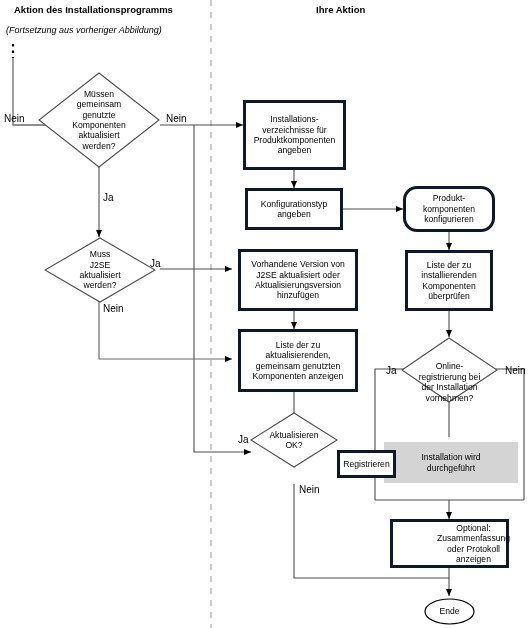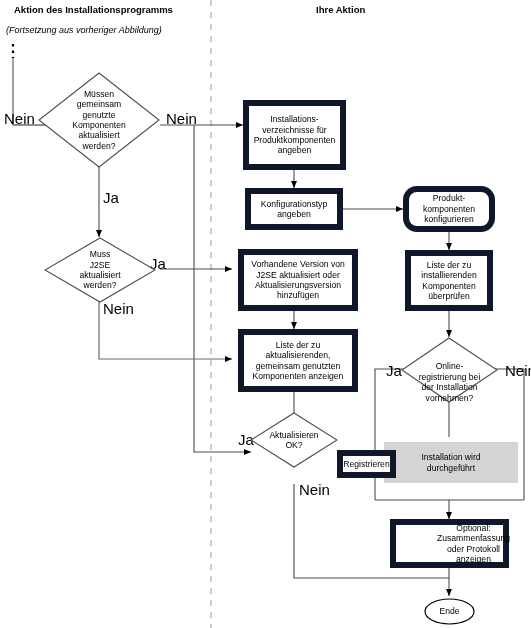--- a/index.html
+++ b/index.html
@@ -1,24 +1,24 @@
 <!DOCTYPE html>
 <html><head>
 <meta charset="utf-8">
 <style>
   html,body{margin:0;padding:0;background:#ffffff;}
   body{width:531px;height:628px;font-family:"Liberation Sans","DejaVu Sans",sans-serif;}
   #stage{position:relative;width:531px;height:628px;overflow:hidden;background:#fff;}
   svg#canvas{position:absolute;left:0;top:0;width:531px;height:628px;}
-  .lbl{position:absolute;font-size:15px;color:#000;line-height:11px;white-space:nowrap;}
+  .lbl{position:absolute;font-size:10px;color:#000;line-height:11px;white-space:nowrap;}
   .hdr{position:absolute;font-size:9.5px;font-weight:bold;color:#000;line-height:12px;}
   .sub{position:absolute;font-size:9px;font-style:italic;color:#000;line-height:12px;}
   .node{position:absolute;display:flex;align-items:center;justify-content:center;text-align:center;}
   .node .txt{font-size:8.6px;line-height:10.4px;color:#000;padding:0 2px;}
-  .boxnode{background:#fff;border:6px solid #0f172a;box-sizing:border-box;}
+  .boxnode{background:#fff;border:3px solid #0f172a;box-sizing:border-box;}
   .graybox{background:#d4d4d4;border:none;}
   .dia .txt{position:relative;z-index:2;}
 </style>
 </head>
 <body>
 
 <div id="stage">
 
   <svg id="canvas" xmlns="http://www.w3.org/2000/svg">
     <defs>

